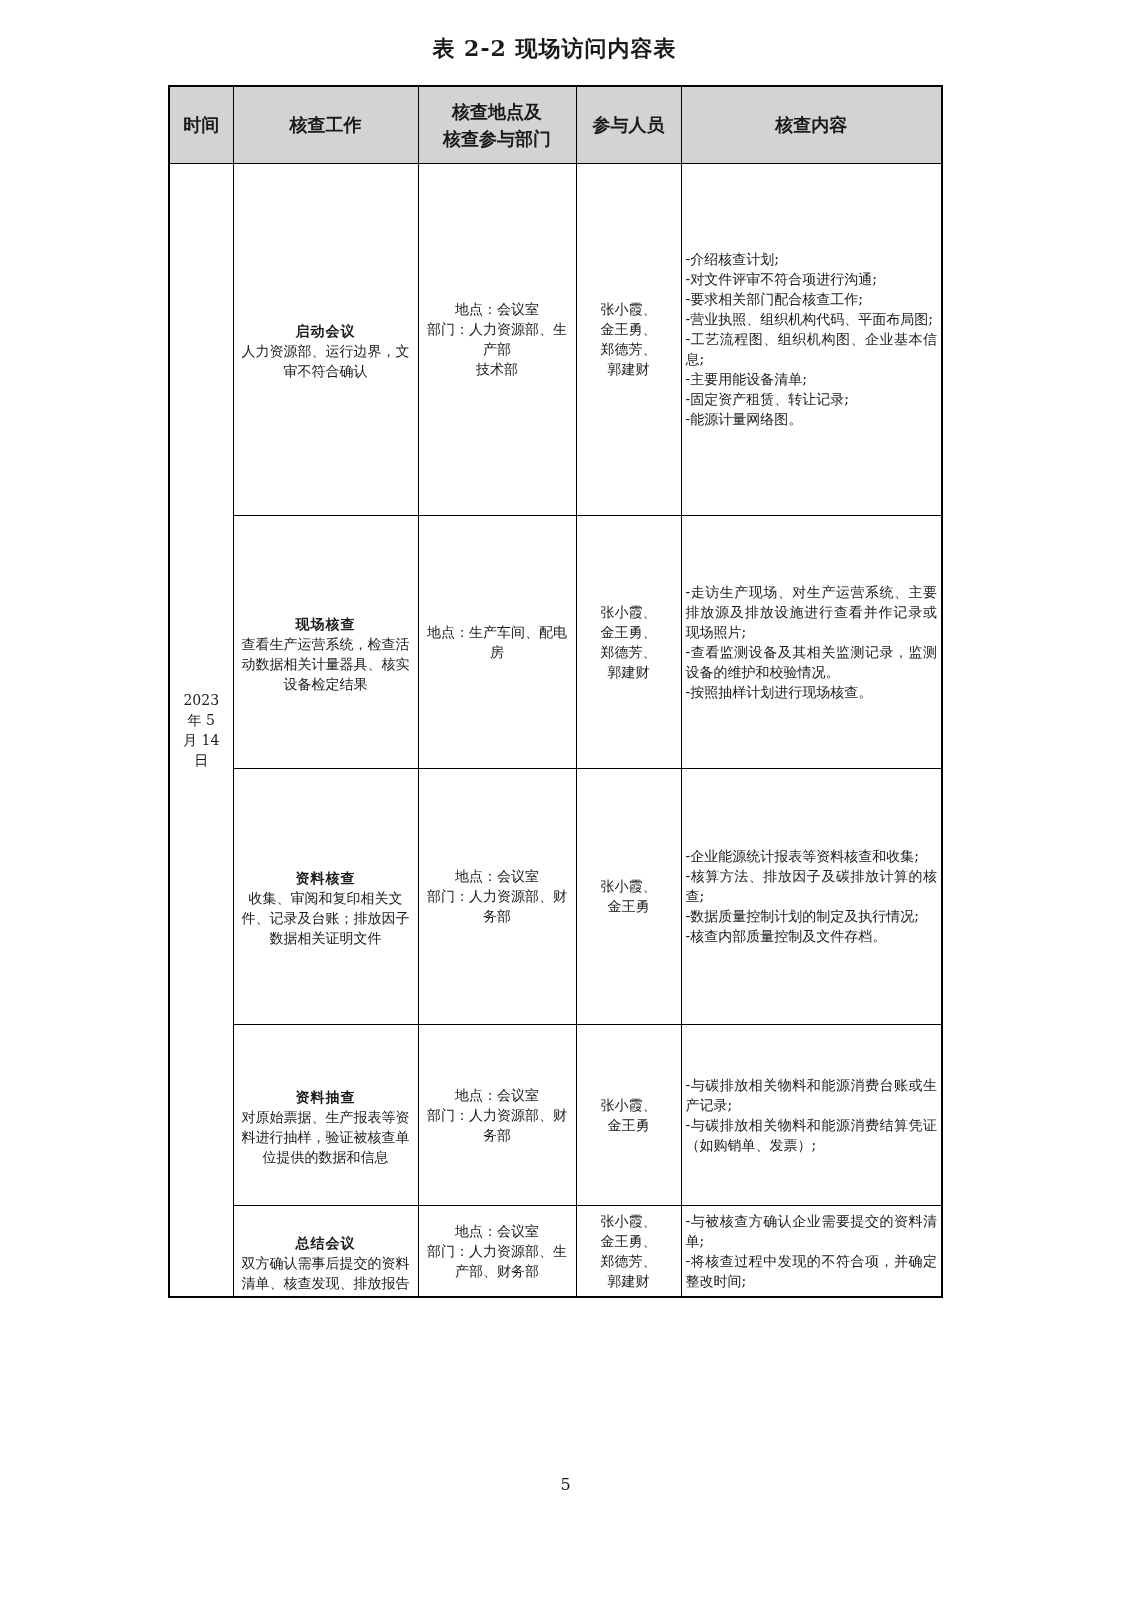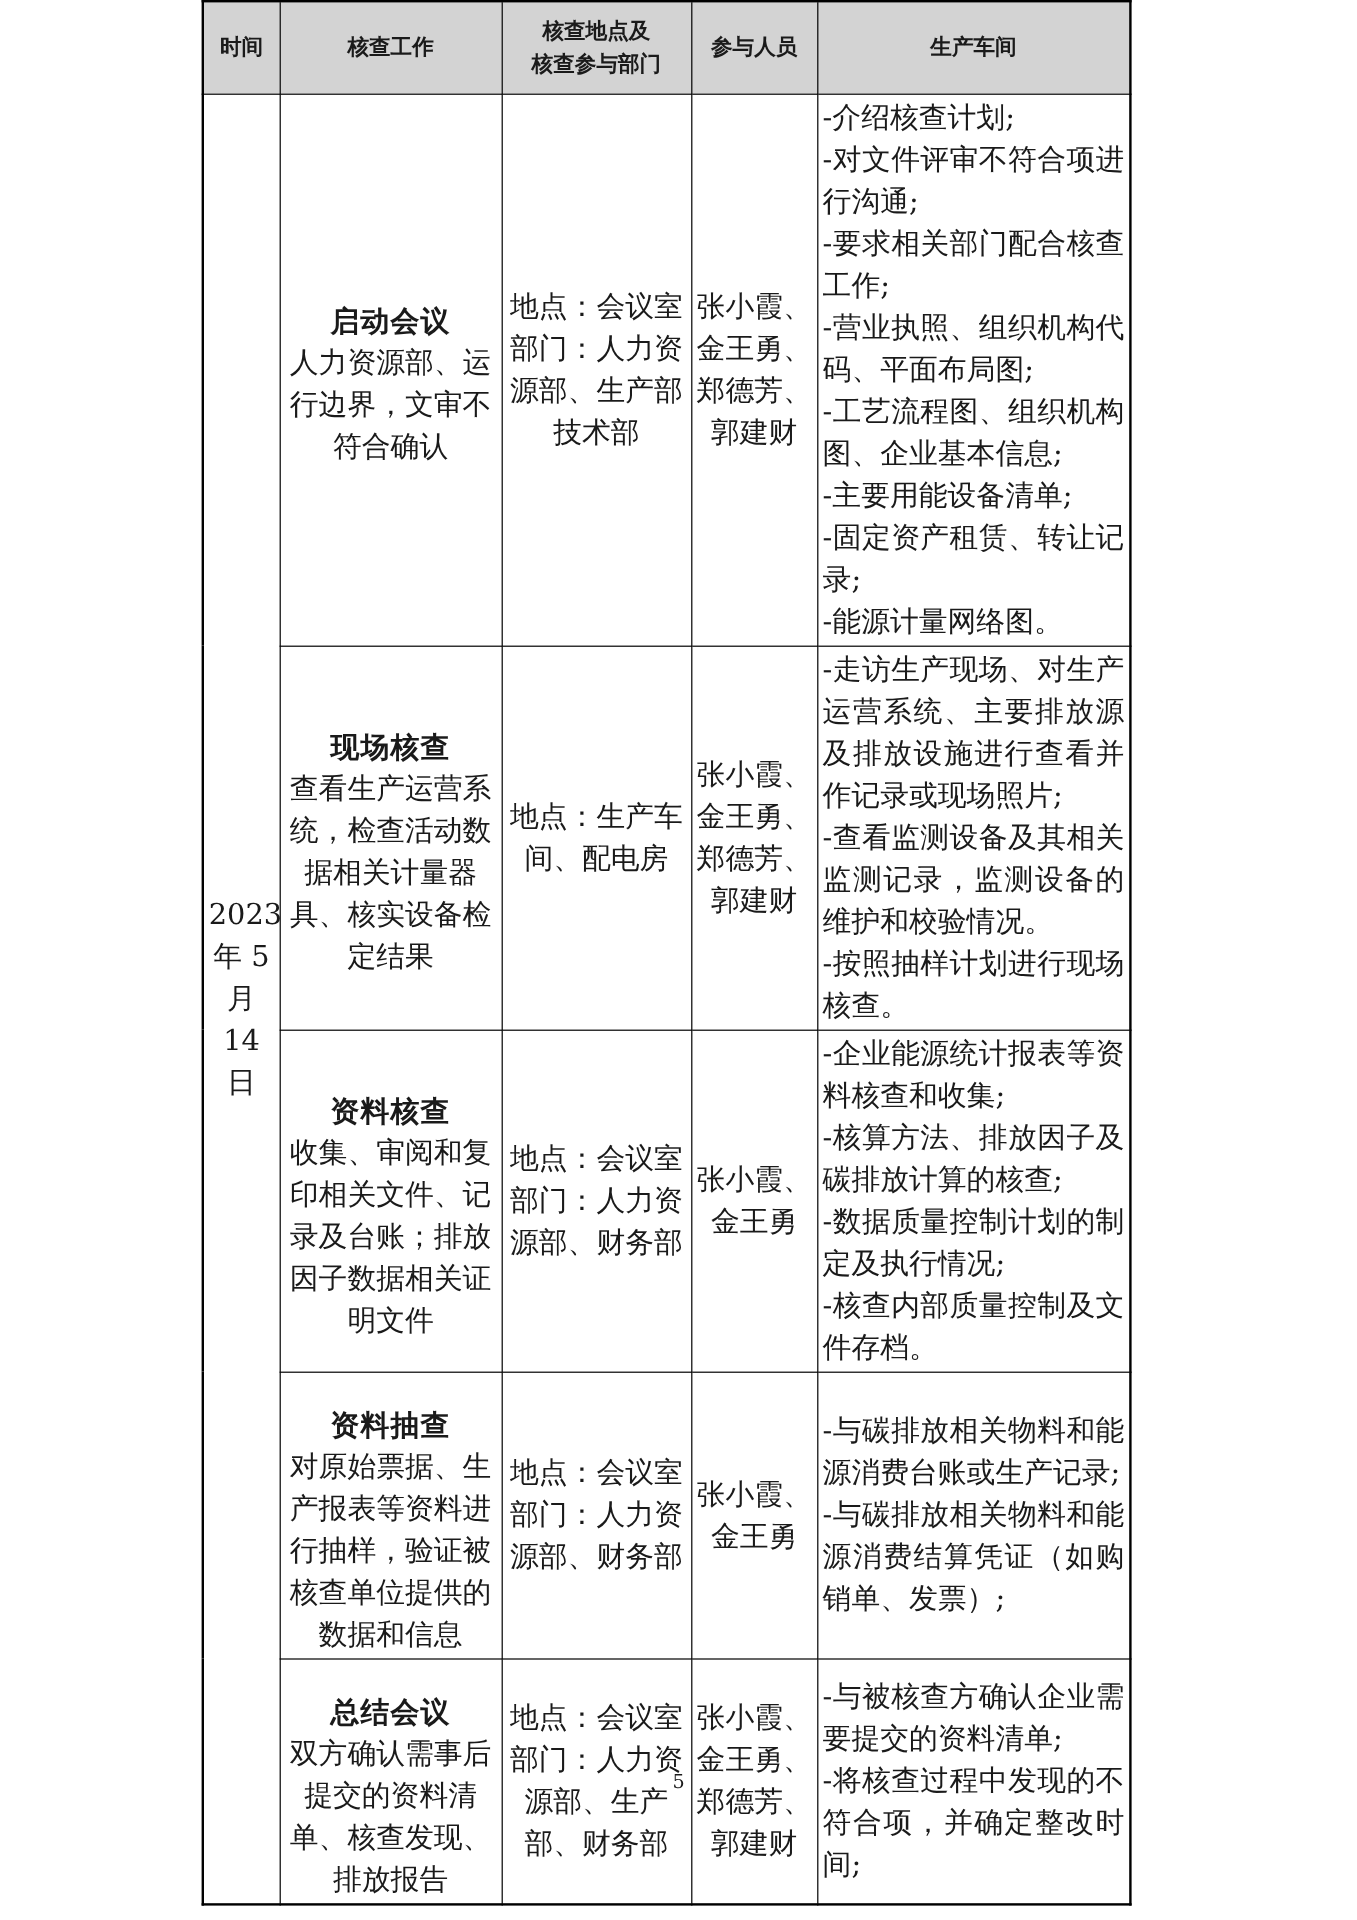--- a/index.html
+++ b/index.html
@@ -50,22 +50,22 @@
   .visit-table thead th {
     background: #d3d3d3;
     font-size: 18px;
     font-weight: bold;
     text-align: center;
     height: 77px;
     white-space: pre-line;
     line-height: 1.5;
   }
   .visit-table td {
-    font-size: 24px;
-    line-height: 35px;
+    font-size: 14px;
+    line-height: 20px;
   }
   .cell-center {
     text-align: center;
     white-space: pre-line;
   }
   .work-cell { text-align: center; padding: 4px 6px; }
   .work-title { font-weight: bold; letter-spacing: 1px; margin-top: 24px; }
   .work-desc { white-space: pre-line; }
   .content-cell {
     text-align: justify;
@@ -84,37 +84,38 @@
     text-align: center;
     font-size: 16px;
   }
 </style>
 </head>
 <body>
 
 <div class="content">
 
 
+  <div class="table-caption">表 2-2 现场访问内容表</div>
 
   <table class="visit-table">
     <colgroup>
       <col style="width:64px">
       <col style="width:185px">
       <col style="width:158px">
       <col style="width:105px">
       <col style="width:261px">
     </colgroup>
     <thead>
       <tr>
         <th>时间</th>
         <th>核查工作</th>
         <th>核查地点及
 核查参与部门</th>
         <th>参与人员</th>
-        <th>生产车间</th>
+        <th>核查内容</th>
       </tr>
     </thead>
     <tbody>
       <tr class="r0">
         <td class="cell-center" rowspan="5">2023
 年 5
 月 14
 日</td>
         <td class="work-cell">
           <div class="work-title">启动会议</div>

